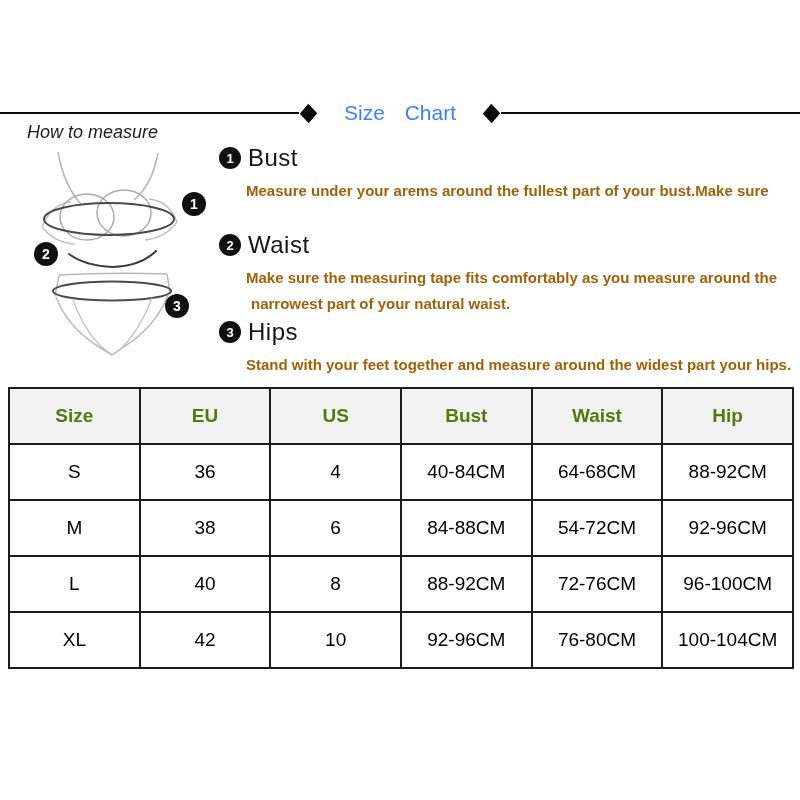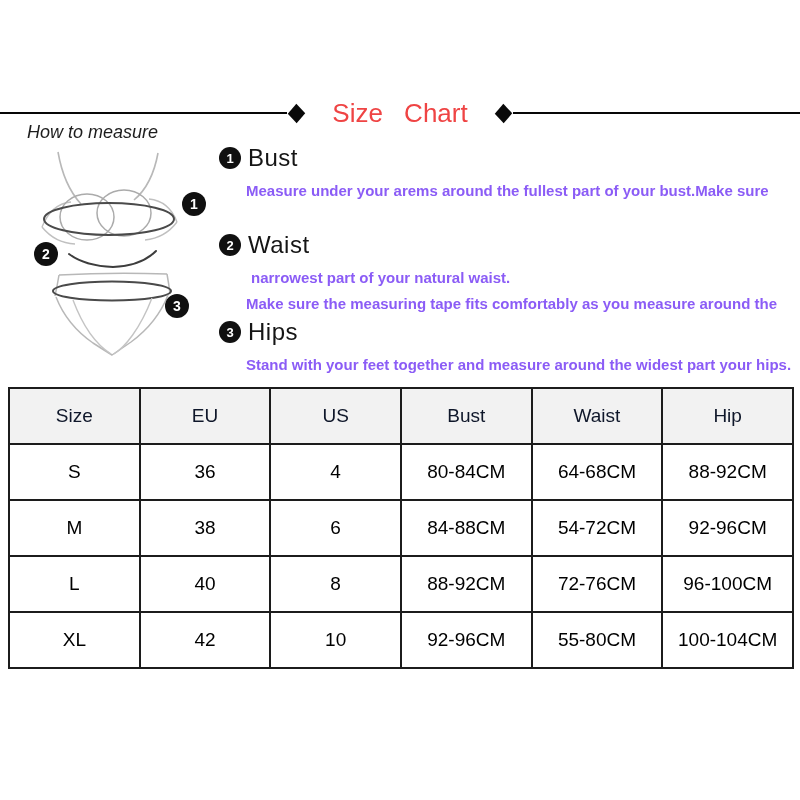--- a/index.html
+++ b/index.html
@@ -6,48 +6,48 @@
   body{width:800px;height:800px;position:relative;overflow:hidden;
        font-family:"Liberation Sans", sans-serif;color:#111;}
   .stage{position:absolute;inset:0;}
 
   
   .title-divider{position:absolute;top:100px;left:0;right:0;height:26px;
     display:flex;align-items:center;}
   .hline{height:2px;background:#060606;flex:1;}
   .diamond{width:13px;height:13px;background:#090909;transform:rotate(47deg) skew(6deg);
     margin:0 3px;flex:0 0 auto;}
-  .page-title{font-size:26px;color:#ef4444;padding:0 26px;word-spacing:14px;white-space:nowrap;}
+  .page-title{font-size:21px;color:#3b82f6;padding:0 26px;word-spacing:14px;white-space:nowrap;}
 
   
   .htm-heading{position:absolute;left:27px;top:122px;font-size:18px;color:#1d1d1d;font-style:italic;}
 
   
   .figure{position:absolute;left:25px;top:147px;width:190px;height:245px;}
   .figure svg{position:absolute;inset:0;}
   .fig-badge{position:absolute;width:24px;height:24px;border-radius:50%;
     background:#101010;color:#fff;font-size:14px;font-weight:bold;
     display:flex;align-items:center;justify-content:center;line-height:1;}
 
   
   .section{position:absolute;left:219px;width:575px;}
   .sec-head{display:flex;align-items:center;gap:7px;}
   .sec-badge{width:22px;height:22px;border-radius:50%;background:#101010;color:#fff;
     font-size:13px;font-weight:bold;display:flex;align-items:center;justify-content:center;
     flex:0 0 auto;line-height:1;}
   .sec-title{font-size:24px;color:#151515;letter-spacing:0.5px;}
-  .sec-body{margin:6px 9px 0 27px;font-size:15px;font-weight:600;color:#8b5cf6;}
+  .sec-body{margin:6px 9px 0 27px;font-size:15px;font-weight:600;color:#a16207;}
   .sec-body .line{line-height:26px;white-space:nowrap;}
 
   
   .size-table{position:absolute;left:8px;top:387px;width:786px;
     border-collapse:collapse;table-layout:fixed;}
   .size-table th,.size-table td{border:2px solid #1c1c1c;text-align:center;
     vertical-align:middle;font-size:19px;height:54px;padding:0;}
-  .size-table th{background:#f2f2f2;font-weight:normal;color:#0f172a;}
+  .size-table th{background:#f2f2f2;font-weight:bold;color:#4d7c0f;}
   .size-table td{background:#ffffff;font-weight:400;color:#000;}
 
   
   .note{position:absolute;left:14px;top:676px;font-size:19px;color:#0f0f0f;
     letter-spacing:0.2px;white-space:nowrap;}
 </style>
 </head>
 <body>
 
 <div class="stage">
@@ -102,22 +102,22 @@
       <div class="line">Measure under your arems around the fullest part of your bust.Make sure</div>
     </div>
   </div>
 
   <div class="section" style="top:231px;">
     <div class="sec-head">
       <div class="sec-badge">2</div>
       <div class="sec-title">Waist</div>
     </div>
     <div class="sec-body">
+      <div class="line">Make sure the measuring tape fits comfortably as you measure around the</div>
       <div class="line" style="padding-left:5px;">narrowest part of your natural waist.</div>
-      <div class="line">Make sure the measuring tape fits comfortably as you measure around the</div>
     </div>
   </div>
 
   <div class="section" style="top:318px;">
     <div class="sec-head">
       <div class="sec-badge">3</div>
       <div class="sec-title">Hips</div>
     </div>
     <div class="sec-body">
       <div class="line">Stand with your feet together and measure around the widest part your hips.</div>
@@ -133,21 +133,21 @@
         <th>Bust</th>
         <th>Waist</th>
         <th>Hip</th>
       </tr>
     </thead>
     <tbody>
       <tr>
         <td>S</td>
         <td>36</td>
         <td>4</td>
-        <td>80-84CM</td>
+        <td>40-84CM</td>
         <td>64-68CM</td>
         <td>88-92CM</td>
       </tr>
       <tr>
         <td>M</td>
         <td>38</td>
         <td>6</td>
         <td>84-88CM</td>
         <td>54-72CM</td>
         <td>92-96CM</td>
@@ -158,20 +158,20 @@
         <td>8</td>
         <td>88-92CM</td>
         <td>72-76CM</td>
         <td>96-100CM</td>
       </tr>
       <tr>
         <td>XL</td>
         <td>42</td>
         <td>10</td>
         <td>92-96CM</td>
-        <td>55-80CM</td>
+        <td>76-80CM</td>
         <td>100-104CM</td>
       </tr>
     </tbody>
   </table>
 
 
 </div>
 
 </body></html>

